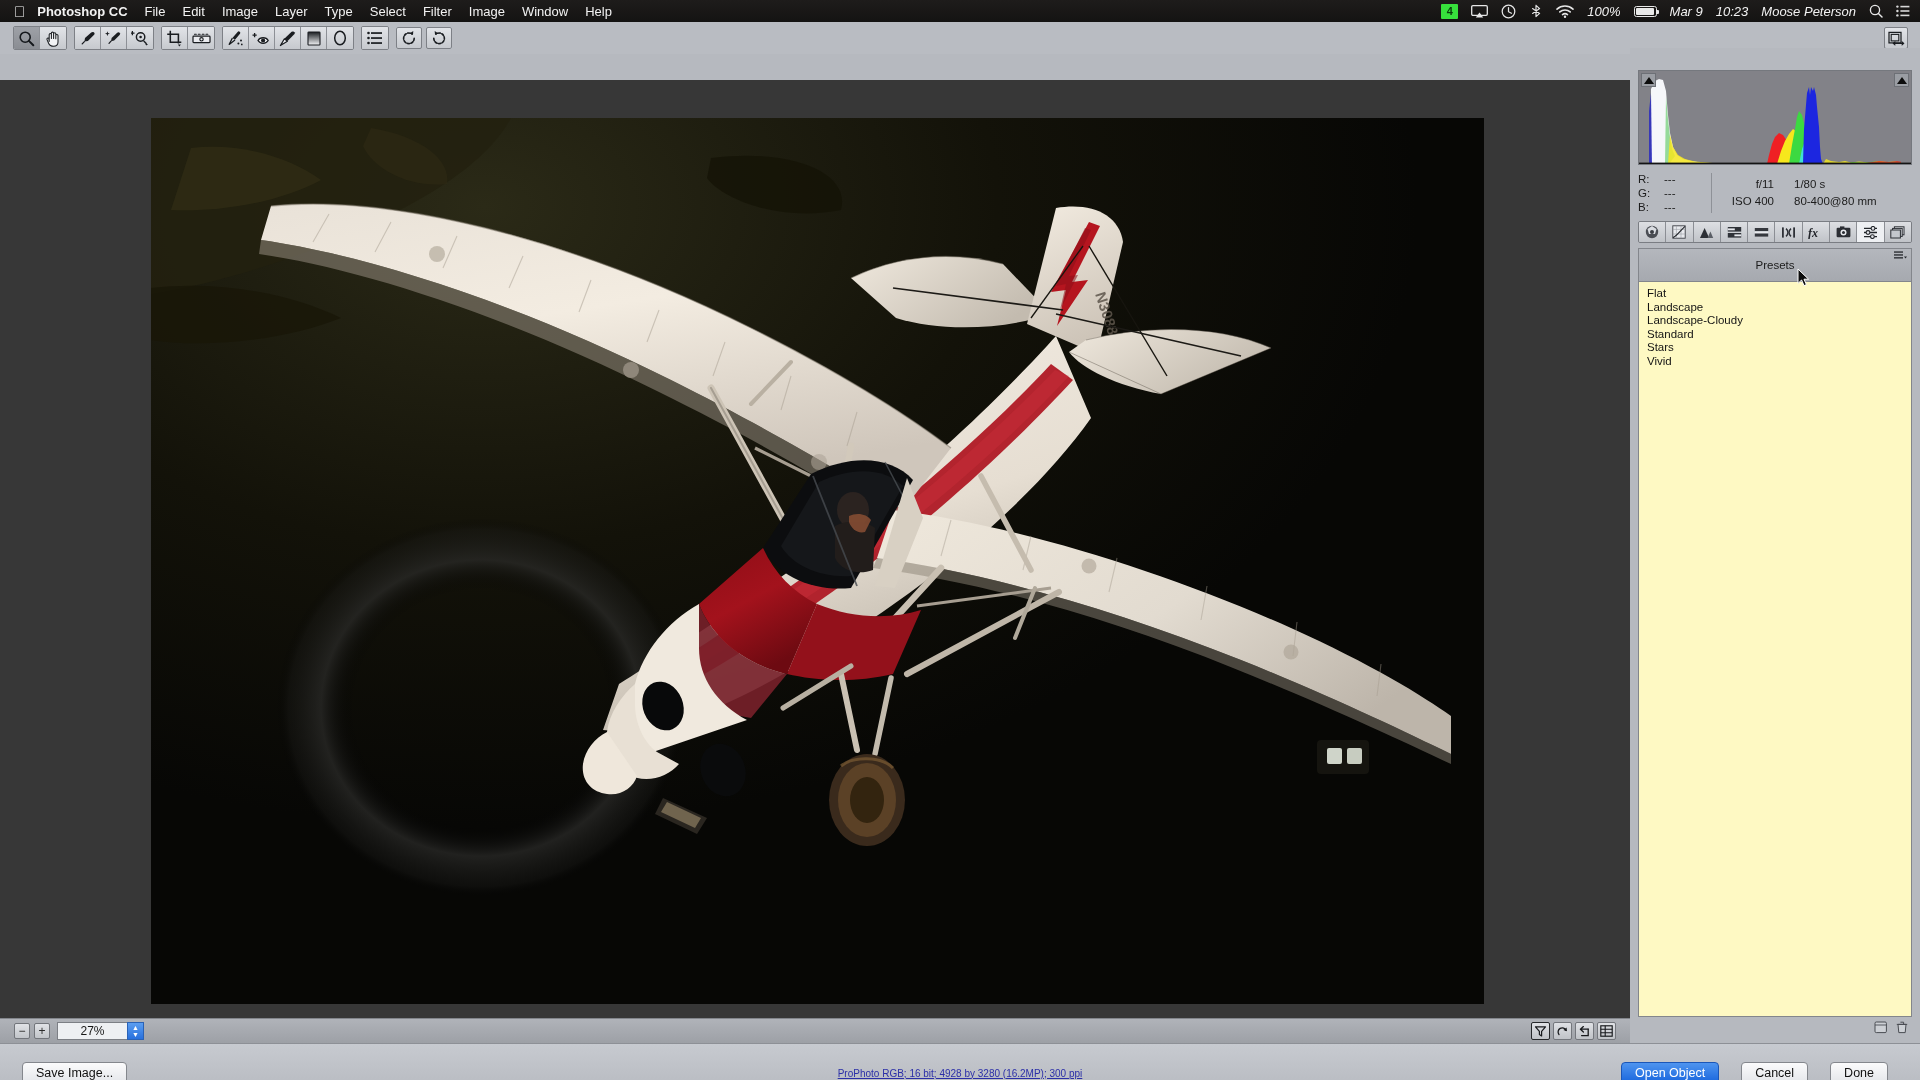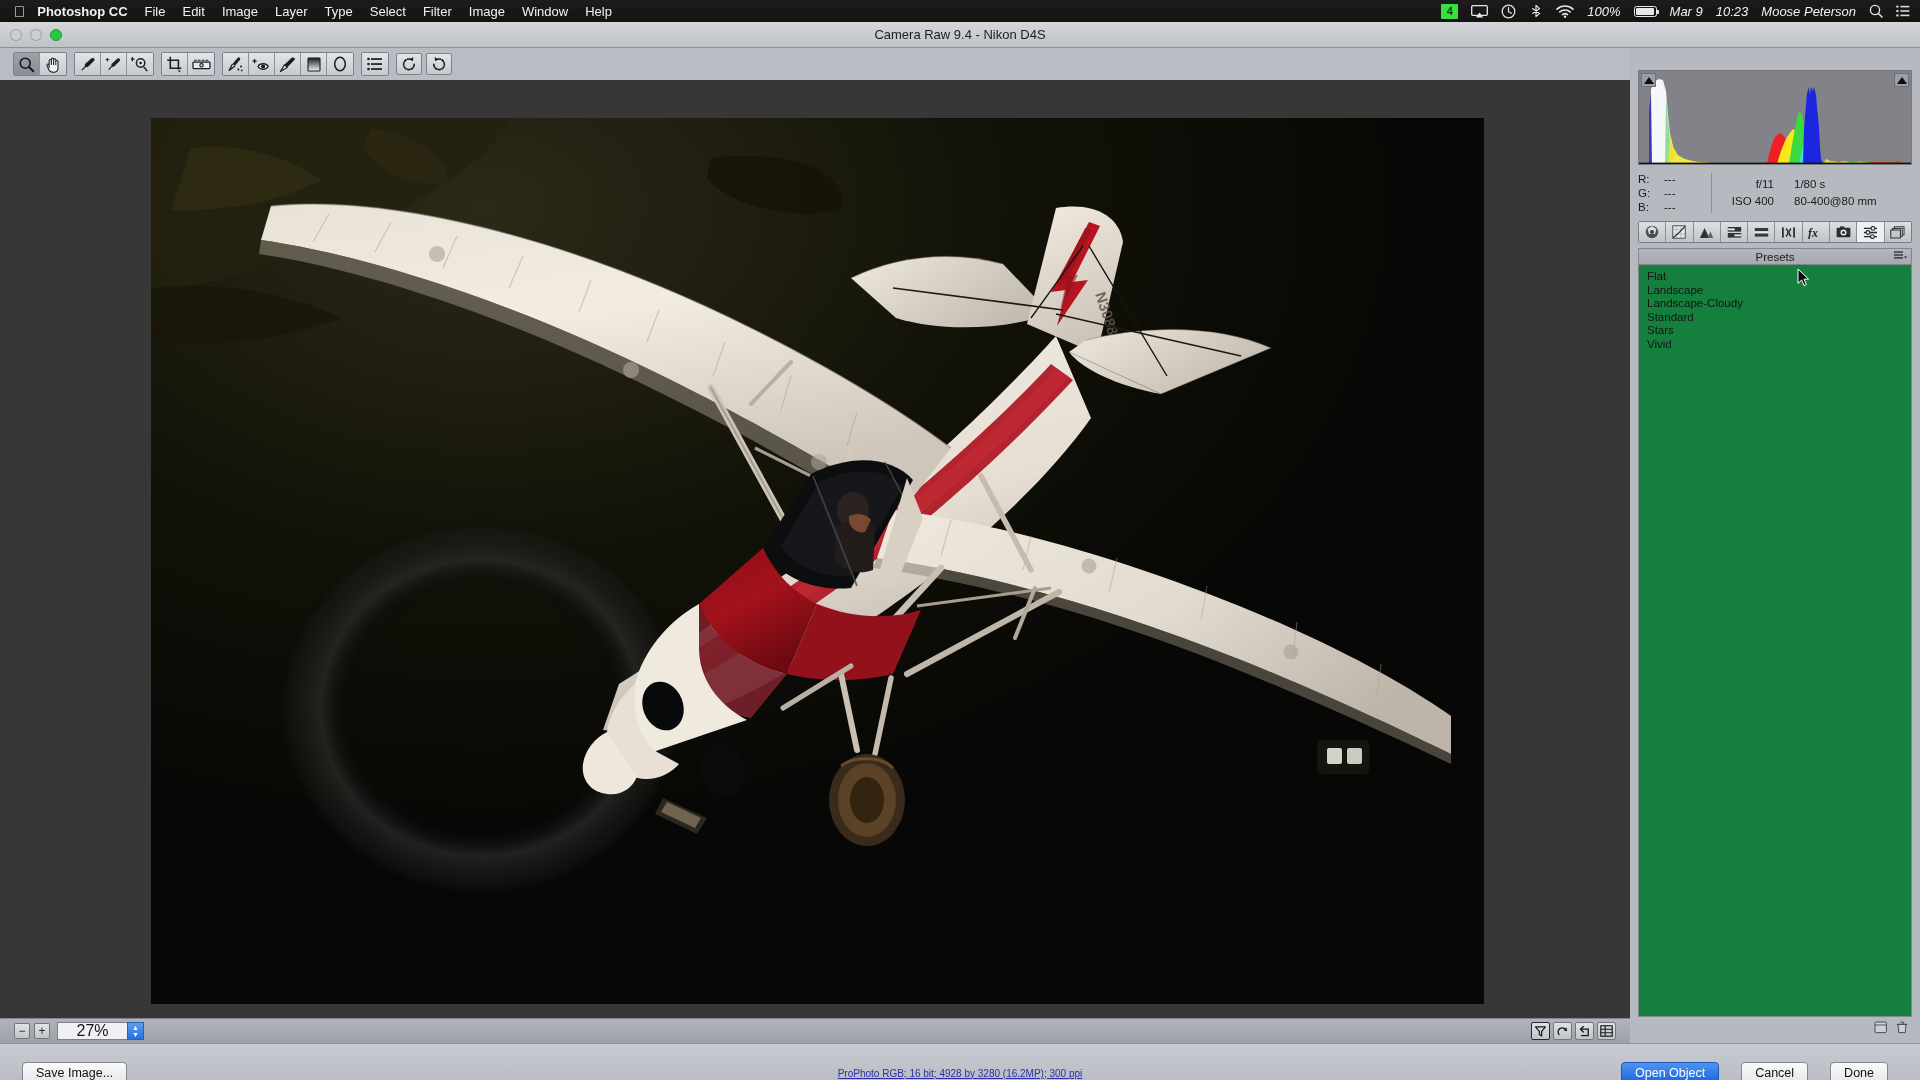--- a/index.html
+++ b/index.html
@@ -139,21 +139,21 @@
   .zoom-field {
     margin-left: 7px;
     display: flex; align-items: stretch;
     height: 18px;
   }
   .zoom-value {
     width: 70px;
     background: #eef0f3;
     border: 1px solid #7c7f85;
     border-right: none;
-    font-size: 16px; color: #171717;
+    font-size: 12px; color: #171717;
     display: flex; align-items: center; justify-content: center;
   }
   .zoom-stepper {
     width: 17px;
     background: linear-gradient(to bottom, #5c9ef0, #2870dd);
     border: 1px solid #2a62b6;
     display: flex; flex-direction: column;
     align-items: center; justify-content: center;
     color: #fff; font-size: 7px; line-height: 7px;
   }
@@ -224,34 +224,34 @@
   .tabbtn {
     flex: 1; height: 20px;
     display: flex; align-items: center; justify-content: center;
     background: linear-gradient(to bottom, #dddfe3, #c0c3c8);
     border-right: 1px solid #8b8e94;
   }
   .tabbtn:last-child { border-right: none; }
   .tabbtn.active { background: #eef0f3; }
 
   .panel-header {
-    margin: 5px 8px 0 8px; height: 17px;
+    margin: 5px 8px 0 8px; height: 34px;
     background: linear-gradient(to bottom, #b4b7bd, #a6a9af);
     border: 1px solid #83868c;
     display: flex; align-items: center; justify-content: center;
     position: relative;
     font-size: 11.5px; color: #1b1b1b;
   }
   .panel-menu-icon {
     position: absolute; right: 4px; top: 2px;
     display: flex; align-items: center; gap: 1px;
   }
   .presets-list {
     margin: 0 8px 0 8px; flex: 1;
-    background: #15803d;
+    background: #fef9c3;
     border: 1px solid #83868c; border-top: none;
     padding: 5px 0 17px 0;
     overflow: hidden;
   }
   .preset-item {
     padding: 0 8px; height: 13.5px; line-height: 13.5px;
     font-size: 11.5px; color: #141414;
   }
   .preset-footer {
     margin: 0 8px 6px 8px; height: 20px;
@@ -370,28 +370,20 @@
             <circle cx="1.4" cy="10.4" r="1.2"></circle>
               <rect x="4.4" y="9.6" width="9" height="1.6"></rect>
           </g>
         </svg>
       </span>
     </div>
   </div>
 
   <div class="window">
 
-    <div class="titlebar">
-      <div class="traffic">
-        <span class="tl red"></span>
-        <span class="tl yellow"></span>
-        <span class="tl green"></span>
-      </div>
-      <div class="win-title">Camera Raw 9.4  -  Nikon D4S</div>
-    </div>
 
     <div class="toolbar-row">
       <div class="tool-groups">
 
         <div class="tgroup">
           <div class="tbtn active">
             <svg width="17" height="17" viewBox="0 0 17 17">
               <circle cx="7.2" cy="7.2" r="5" fill="none" stroke="#15181c" stroke-width="1.6"></circle>
               <path d="M10.9 10.9 L15.3 15.3" stroke="#15181c" stroke-width="2" stroke-linecap="round"></path>
             </svg>

